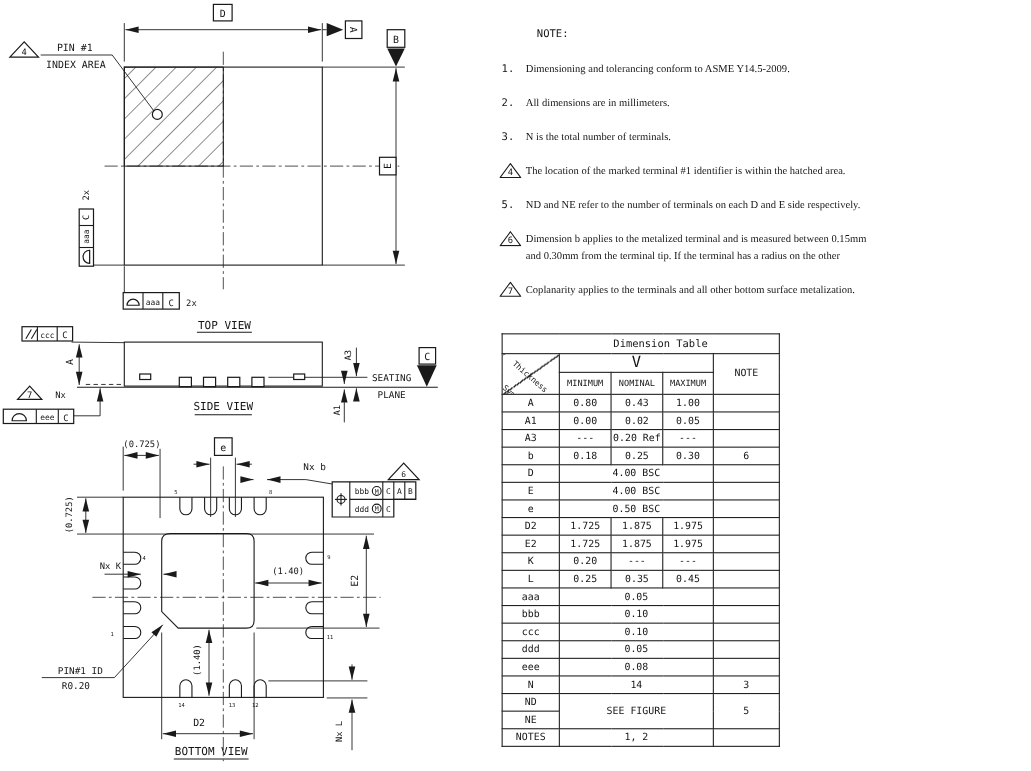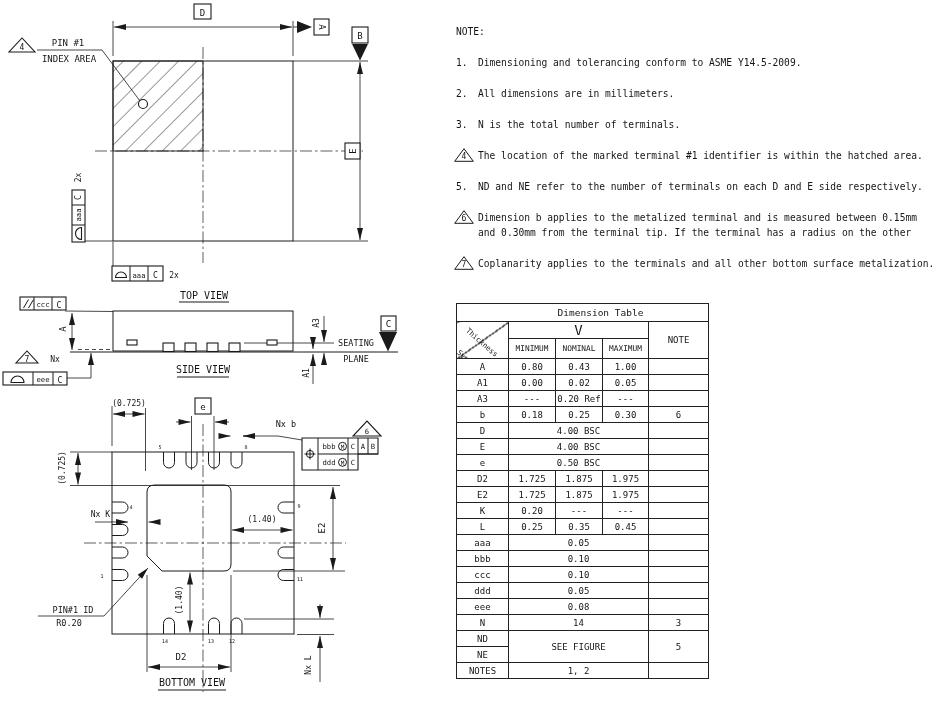--- a/index.html
+++ b/index.html
@@ -12,28 +12,28 @@
   .ln{stroke:#1a1a1a;stroke-width:1;fill:none;}
   .lnb{stroke:#1a1a1a;stroke-width:1.1;fill:#fff;}
   .tn{stroke:#1a1a1a;stroke-width:0.8;fill:none;}
   .cl{stroke:#1a1a1a;stroke-width:0.7;stroke-dasharray:12 3 2.5 3;fill:none;}
   .fillb{fill:#1a1a1a;stroke:none;}
   .dsh{stroke:#1a1a1a;stroke-width:0.8;stroke-dasharray:4 3;fill:none;}
 
   
   #notes{position:absolute;left:456px;top:24px;width:480px;
          font-size:9.6px;line-height:15px;color:#151515;}
-  #notes .hd{margin-bottom:16px;}
+  #notes .hd{margin-bottom:16px;margin-left:32px;}
   .note-item{display:flex;margin-bottom:16px;}
   .marker{width:22px;flex:none;}
   .flag{position:relative;width:22px;flex:none;}
   .flag svg{position:absolute;left:-2px;top:0;}
   .flag i{position:absolute;left:-2px;top:2.5px;width:20px;text-align:center;
           font-style:normal;font-size:8px;line-height:11px;}
-  .note-lines div{white-space:nowrap;}
+  .note-lines div{white-space:nowrap;font-family:Liberation Serif, serif;}
 
   
   #dimtable{position:absolute;left:456px;top:303px;border-collapse:collapse;
             table-layout:fixed;font-size:9px;color:#151515;}
   #dimtable td{border:1px solid #222;text-align:center;vertical-align:middle;
                padding:0;height:15px;overflow:hidden;}
   #dimtable tr.title-row td{height:17px;font-size:9.5px;padding-left:36px;}
   #dimtable td.vcell{font-size:14px;}
   #dimtable tr.subrow td{font-size:7.8px;height:19px;text-align:center;}
   #dimtable td.corner{position:relative;

